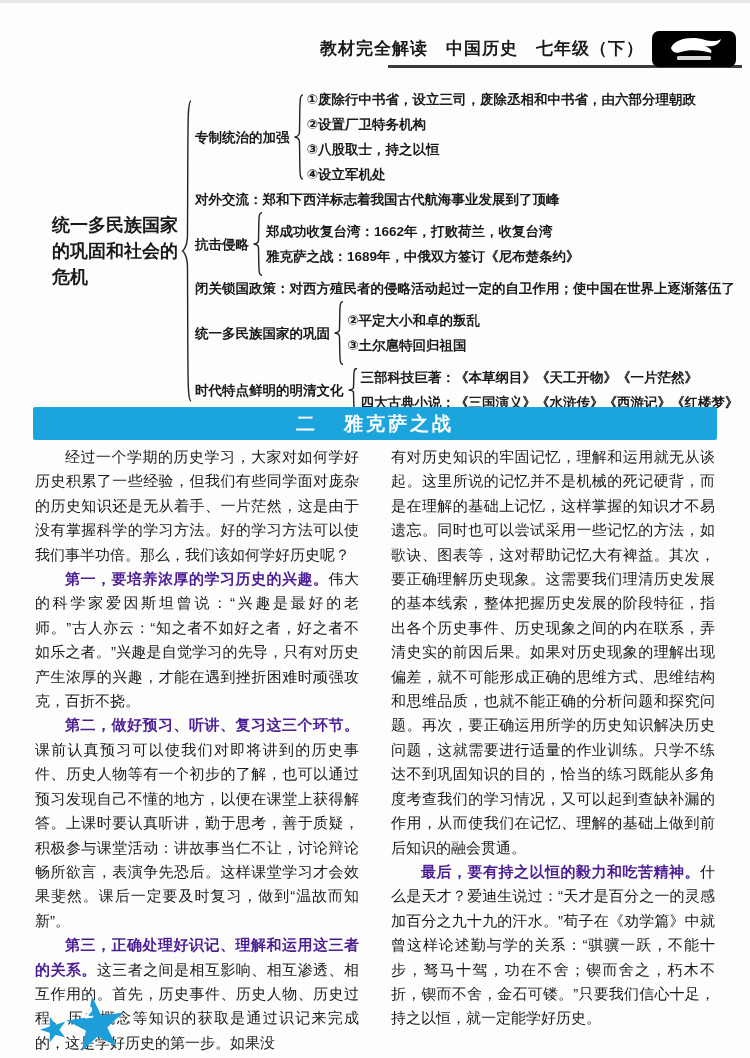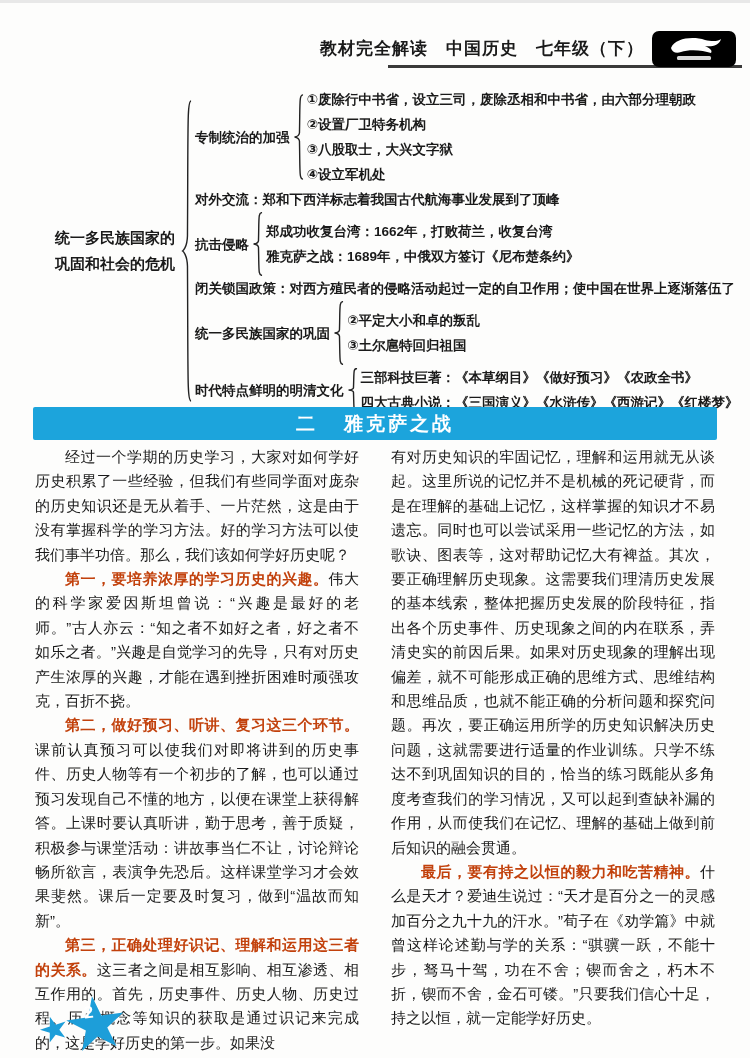--- a/index.html
+++ b/index.html
@@ -12,39 +12,39 @@
                 letter-spacing:1px;white-space:nowrap;}
   .header-rule{position:absolute;left:388px;right:2px;top:36px;border-top:3px solid #3a3a3a;}
   .logo{position:absolute;right:8px;top:2px;width:84px;height:36px;background:#000;
         border-radius:7px;display:flex;align-items:center;justify-content:center;overflow:hidden;}
   .logo svg{width:70px;height:30px;}
 
   
   .map{position:absolute;top:84px;left:52px;right:4px;font-size:13.5px;font-weight:700;
        line-height:23px;white-space:nowrap;}
   .row-center{display:flex;align-items:center;}
-  .root-label{width:126px;text-align:center;white-space:normal;line-height:26px;font-size:15px;}
+  .root-label{width:126px;white-space:normal;line-height:26px;font-size:18px;}
   .branches{display:flex;flex-direction:column;}
   .branch-line{padding:1px 0;}
   .items{display:flex;flex-direction:column;}
   svg.brace{flex:0 0 auto;width:13px;margin:0 2px;}
   .brace path{stroke:#222;fill:none;stroke-width:1.4;}
 
   
   .banner{position:absolute;top:404px;left:33px;right:33px;height:33px;background:#1ca4dc;
           color:#fff;display:flex;align-items:center;justify-content:center;
           font-size:19px;font-weight:700;letter-spacing:3px;border-radius:2px;}
   .banner .num{margin-right:26px;}
 
   
   .article{position:absolute;top:442px;left:35px;right:35px;display:flex;gap:32px;}
   .col{flex:1;font-size:15px;line-height:24.4px;text-align:justify;}
   .col p{margin:0;text-indent:2em;}
   .col p.no-indent{text-indent:0;}
-  .lead{color:#c2410c;font-weight:700;}
+  .lead{color:#4c1d95;font-weight:700;}
 
   
   .star{position:absolute;background:#1d9ed9;
         clip-path:polygon(50% 0%,61% 35%,98% 35%,68% 57%,79% 91%,50% 70%,21% 91%,32% 57%,2% 35%,39% 35%);}
   .star-big{left:66px;top:993px;width:60px;height:58px;transform:rotate(-8deg);}
   .star-small{left:40px;top:1013px;width:28px;height:27px;transform:rotate(-18deg);}
   .page-num{position:absolute;left:84px;top:1000px;color:#fff;font-size:17px;font-weight:700;
             z-index:2;transform:rotate(-6deg);}
 </style>
 </head>
@@ -72,21 +72,21 @@
       <div class="branches">
 
         <div class="row-center">
           <div>专制统治的加强</div>
           <svg class="brace" style="height:86px" viewBox="0 0 20 100" preserveAspectRatio="none">
             <path d="M17 1 C11 1 12.5 8 11.5 45 C11 49 4 50 4 50 C4 50 11 51 11.5 55 C12.5 92 11 99 17 99" vector-effect="non-scaling-stroke"></path>
           </svg>
           <div class="items">
             <div class="branch-line">①废除行中书省，设立三司，废除丞相和中书省，由六部分理朝政</div>
             <div class="branch-line">②设置厂卫特务机构</div>
-            <div class="branch-line">③八股取士，大兴文字狱</div>
+            <div class="branch-line">③八股取士，持之以恒</div>
             <div class="branch-line">④设立军机处</div>
           </div>
         </div>
 
         <div class="branch-line">对外交流：郑和下西洋标志着我国古代航海事业发展到了顶峰</div>
 
         <div class="row-center">
           <div>抗击侵略</div>
           <svg class="brace" style="height:64px" viewBox="0 0 20 100" preserveAspectRatio="none">
             <path d="M17 1 C11 1 12.5 8 11.5 45 C11 49 4 50 4 50 C4 50 11 51 11.5 55 C12.5 92 11 99 17 99" vector-effect="non-scaling-stroke"></path>
@@ -109,21 +109,21 @@
             <div class="branch-line">③土尔扈特回归祖国</div>
           </div>
         </div>
 
         <div class="row-center">
           <div>时代特点鲜明的明清文化</div>
           <svg class="brace" style="height:44px" viewBox="0 0 20 100" preserveAspectRatio="none">
             <path d="M17 1 C11 1 12.5 8 11.5 45 C11 49 4 50 4 50 C4 50 11 51 11.5 55 C12.5 92 11 99 17 99" vector-effect="non-scaling-stroke"></path>
           </svg>
           <div class="items">
-            <div class="branch-line">三部科技巨著：《本草纲目》《做好预习》《农政全书》</div>
+            <div class="branch-line">三部科技巨著：《本草纲目》《天工开物》《一片茫然》</div>
             <div class="branch-line">四大古典小说：《三国演义》《水浒传》《西游记》《红楼梦》</div>
           </div>
         </div>
 
       </div>
     </div>
   </div>
 
   <div class="banner">
     <span class="num">二</span>

